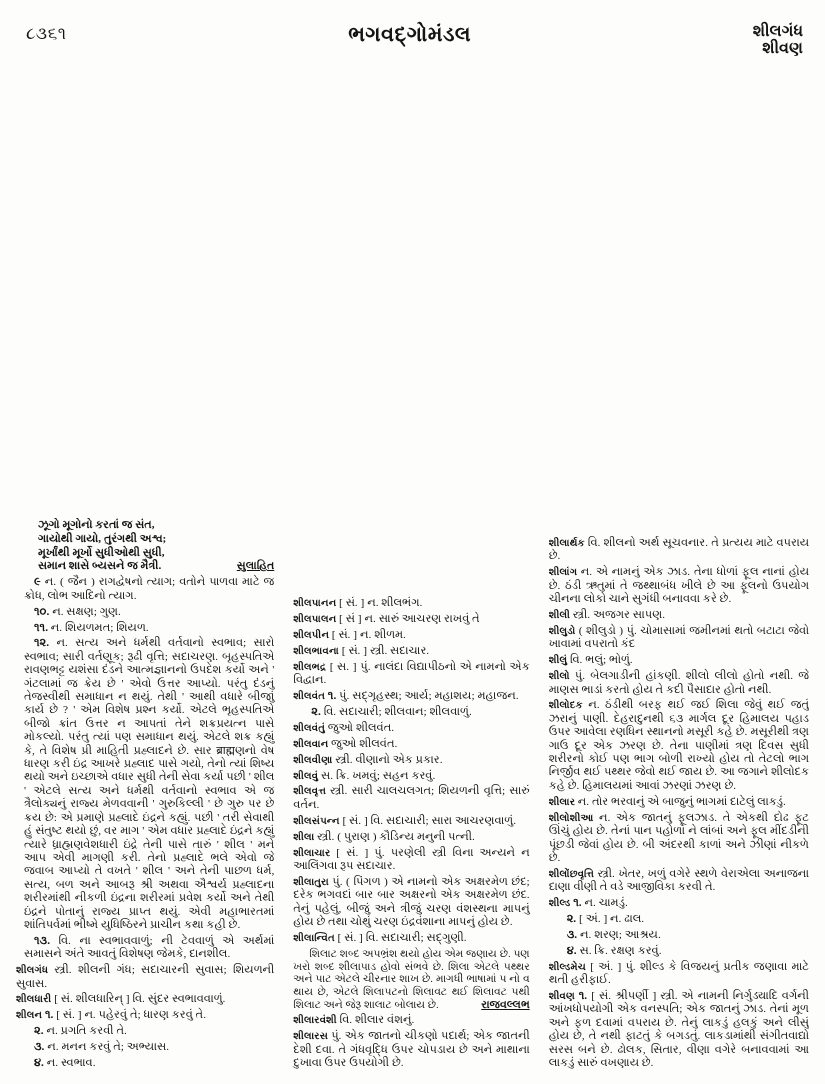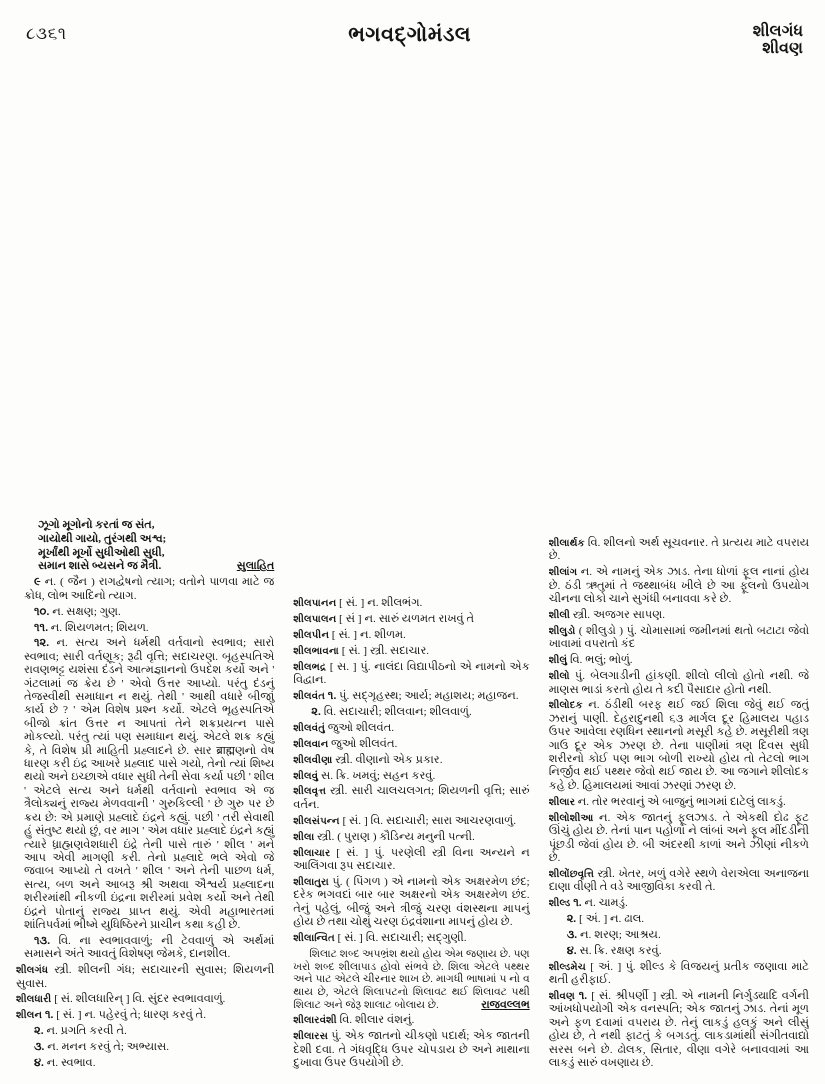--- a/index.html
+++ b/index.html
@@ -153,21 +153,21 @@
         <div class="entry"><span class="hw">શીલગંધ </span><span>સ્ત્રી. શીલની ગંધ; સદાચારની સુવાસ; શિયળની સુવાસ.</span></div>
         <div class="entry"><span class="hw">શીલધારી </span><span>[ સં. શીલધારિન્ ] વિ. સુંદર સ્વભાવવાળું.</span></div>
         <div class="entry"><span class="hw">શીલન </span><span class="numbered">૧. </span><span>[ સં. ] ન. પહેરવું તે; ધારણ કરવું તે.</span></div>
         <div class="entry sense"><span class="numbered">૨. </span><span>ન. પ્રગતિ કરવી તે.</span></div>
         <div class="entry sense"><span class="numbered">૩. </span><span>ન. મનન કરવું તે; અભ્યાસ.</span></div>
         <div class="entry sense"><span class="numbered">૪. </span><span>ન. સ્વભાવ.</span></div>
       </div>
     <div class="rule"></div>
     <div class="col col-2">
         <div class="entry"><span class="hw">શીલપાનન </span><span>[ સં. ] ન. શીલભંગ.</span></div>
-        <div class="entry"><span class="hw">શીલપાલન </span><span>[ સં ] ન. સારું યળમત રાખવું તે</span></div>
+        <div class="entry"><span class="hw">શીલપાલન </span><span>[ સં ] ન. સારું આચરણ રાખવું તે</span></div>
         <div class="entry"><span class="hw">શીલપીન </span><span>[ સં. ] ન. શીળમ.</span></div>
         <div class="entry"><span class="hw">શીલભાવના </span><span>[ સં. ] સ્ત્રી. સદાચાર.</span></div>
         <div class="entry"><span class="hw">શીલભદ્ર </span><span>[ સ. ] પું. નાલંદા વિદ્યાપીઠનો એ નામનો એક વિદ્વાન.</span></div>
         <div class="entry"><span class="hw">શીલવંત </span><span class="numbered">૧. </span><span>પું. સદ્ગૃહસ્થ; આર્ય; મહાશય; મહાજન.</span></div>
         <div class="entry sense"><span class="numbered">૨. </span><span>વિ. સદાચારી; શીલવાન; શીલવાળું.</span></div>
         <div class="entry"><span class="hw">શીલવંતું </span><span>જુઓ શીલવંત.</span></div>
         <div class="entry"><span class="hw">શીલવાન </span><span>જુઓ શીલવંત.</span></div>
         <div class="entry"><span class="hw">શીલવીણા </span><span>સ્ત્રી. વીણાનો એક પ્રકાર.</span></div>
         <div class="entry"><span class="hw">શીલવું </span><span>સ. ક્રિ. ખમવું; સહન કરવું.</span></div>
         <div class="entry"><span class="hw">શીલવૃત્ત </span><span>સ્ત્રી. સારી ચાલચલગત; શિયળની વૃત્તિ; સારું વર્તન.</span></div>

